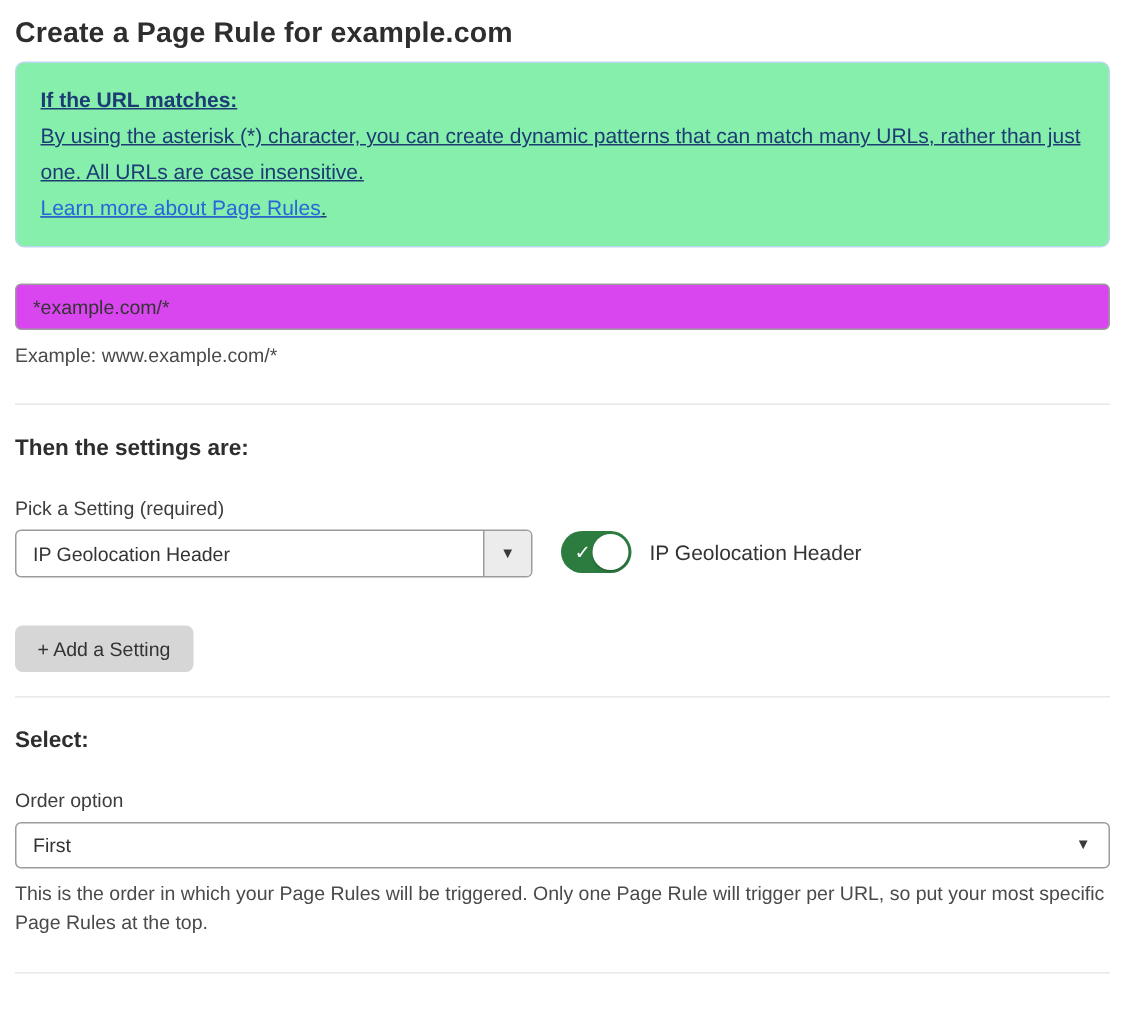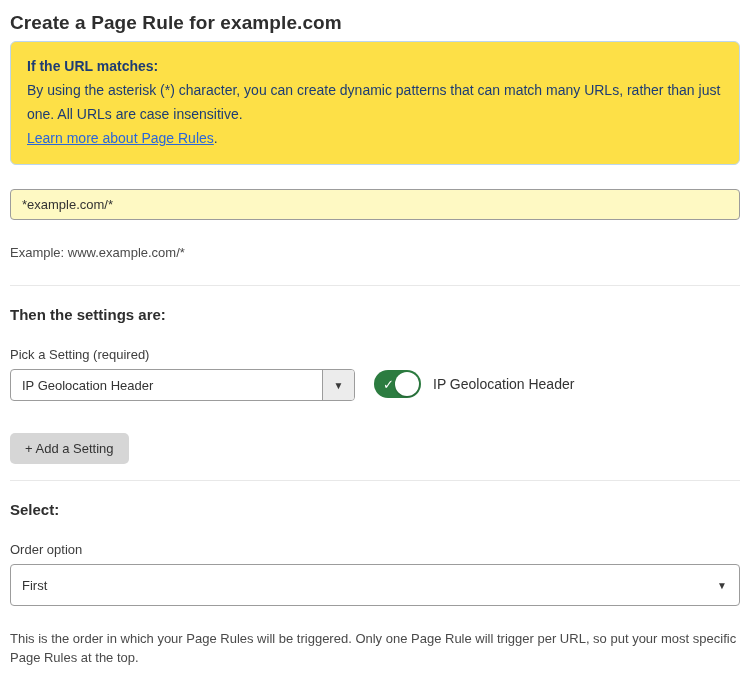--- a/index.html
+++ b/index.html
@@ -13,28 +13,29 @@
   .page-title {
     font-size: 19px;
     font-weight: bold;
     color: #2e2e2e;
     margin-bottom: 7px;
     letter-spacing: 0.1px;
   }
 
   
   .info-box {
-    background: #fde047;
+    background: #86efac;
     border: 1px solid #bcd6ef;
     border-radius: 6px;
     padding: 12px 16px 14px 16px;
     font-size: 14px;
     line-height: 24px;
     color: #1d3c74;
     margin-bottom: 24px;
+    text-decoration: underline;
   }
   .info-heading { font-weight: bold; }
   .info-body { }
   .info-link {
     color: #2a66d9;
     text-decoration: underline;
     cursor: pointer;
   }
   .info-link-suffix { color: #1d3c74; }
 
@@ -46,28 +47,28 @@
 
   .text-input {
     width: 100%;
     height: 31px;
     border: 1px solid #9c9c9c;
     border-radius: 4px;
     padding: 0 11px;
     font-family: "Liberation Sans", sans-serif;
     font-size: 13px;
     color: #333333;
-    background: #fef9c3;
+    background: #d946ef;
     outline: none;
   }
 
   .helper-text {
     font-size: 13px;
     color: #4a4a4a;
-    margin-top: 23px;
+    margin-top: 7px;
     line-height: 19px;
   }
 
   .divider {
     border: none;
     border-top: 1px solid #e8e8e8;
     margin: 0;
   }
   .divider.d1 { margin-top: 23px; margin-bottom: 20px; }
   .divider.d2 { margin-top: 16px; margin-bottom: 20px; }
@@ -165,21 +166,21 @@
     cursor: pointer;
     color: #333333;
     background: #d6d6d6;
   }
   .btn-add-setting { margin-top: 32px; }
 
   
   .select-full {
     position: relative;
     width: 100%;
-    height: 42px;
+    height: 31px;
     border: 1px solid #9c9c9c;
     border-radius: 4px;
     background: #ffffff;
     display: flex;
     align-items: center;
     cursor: pointer;
   }
   .select-full .select-value {
     flex: 1;
     padding: 0 11px;

